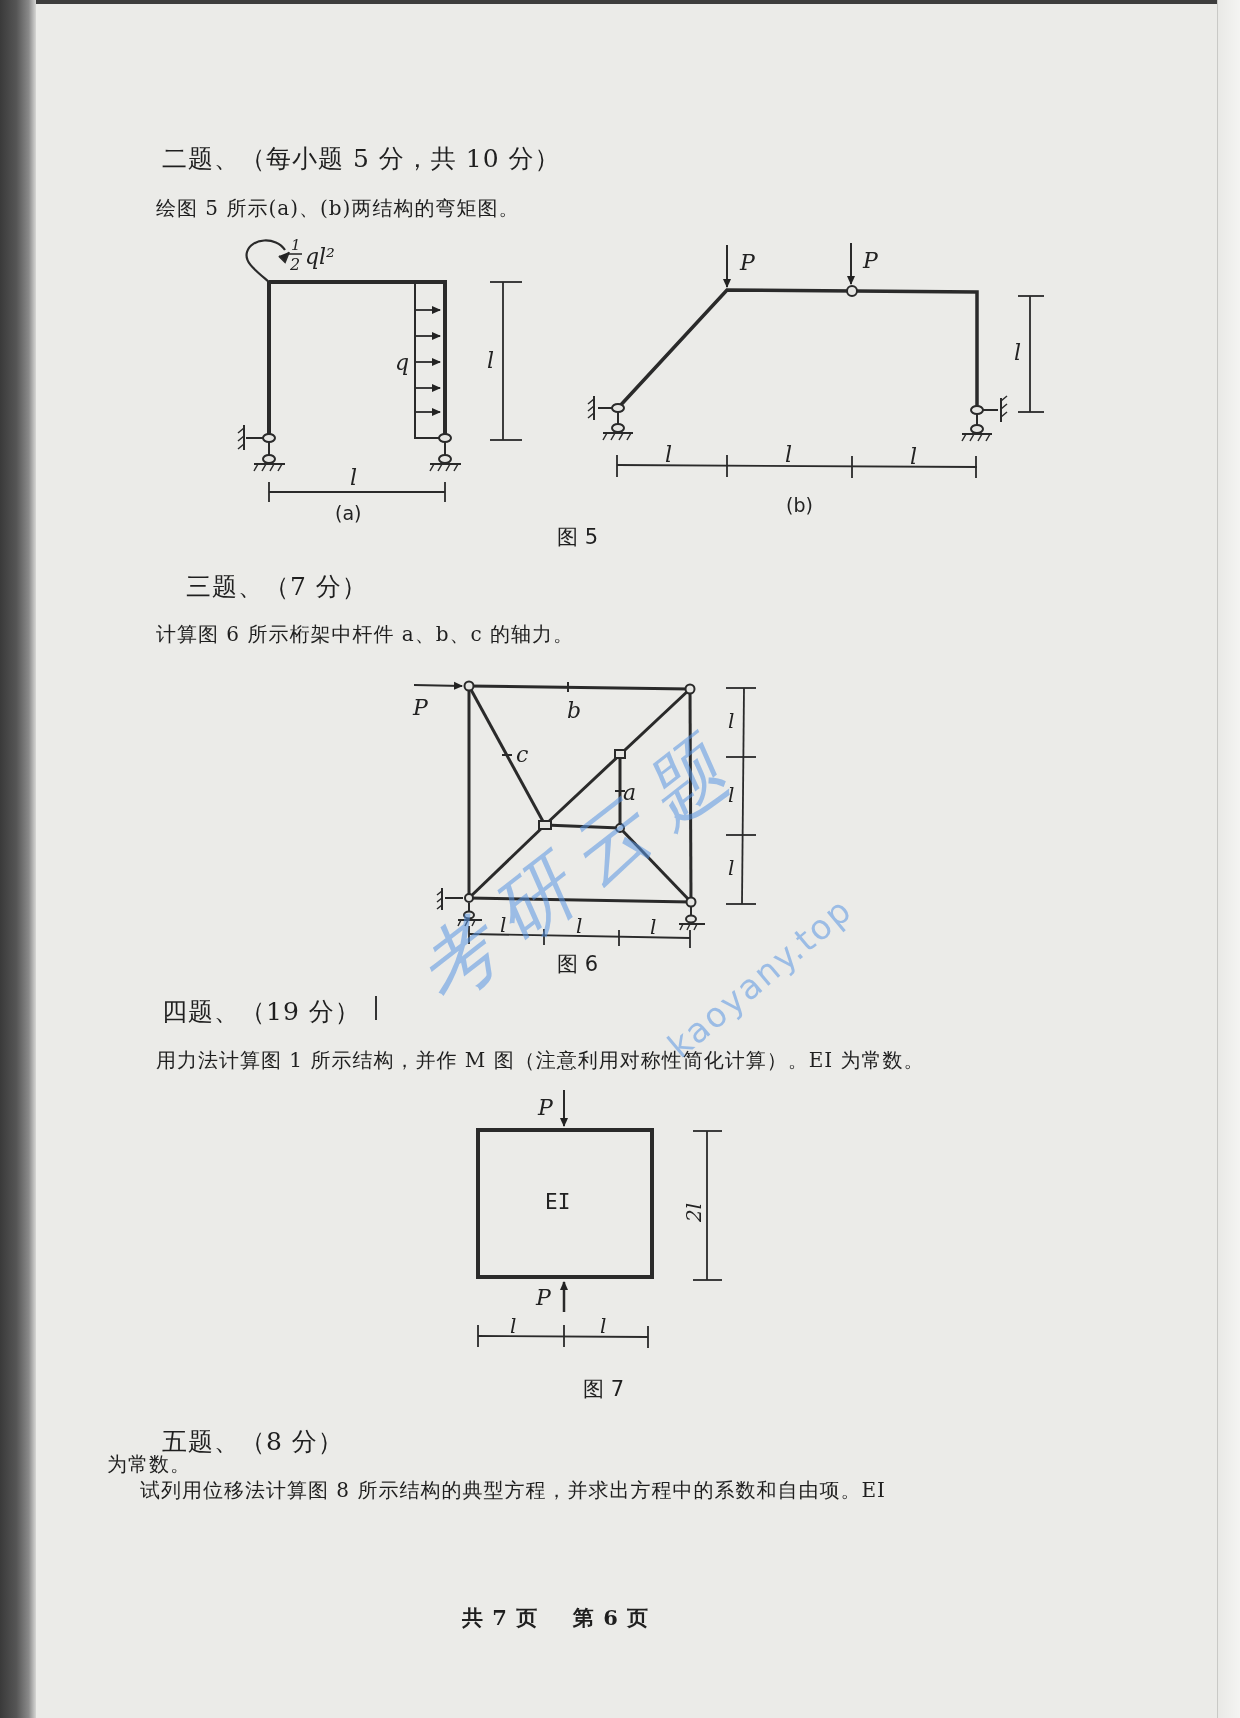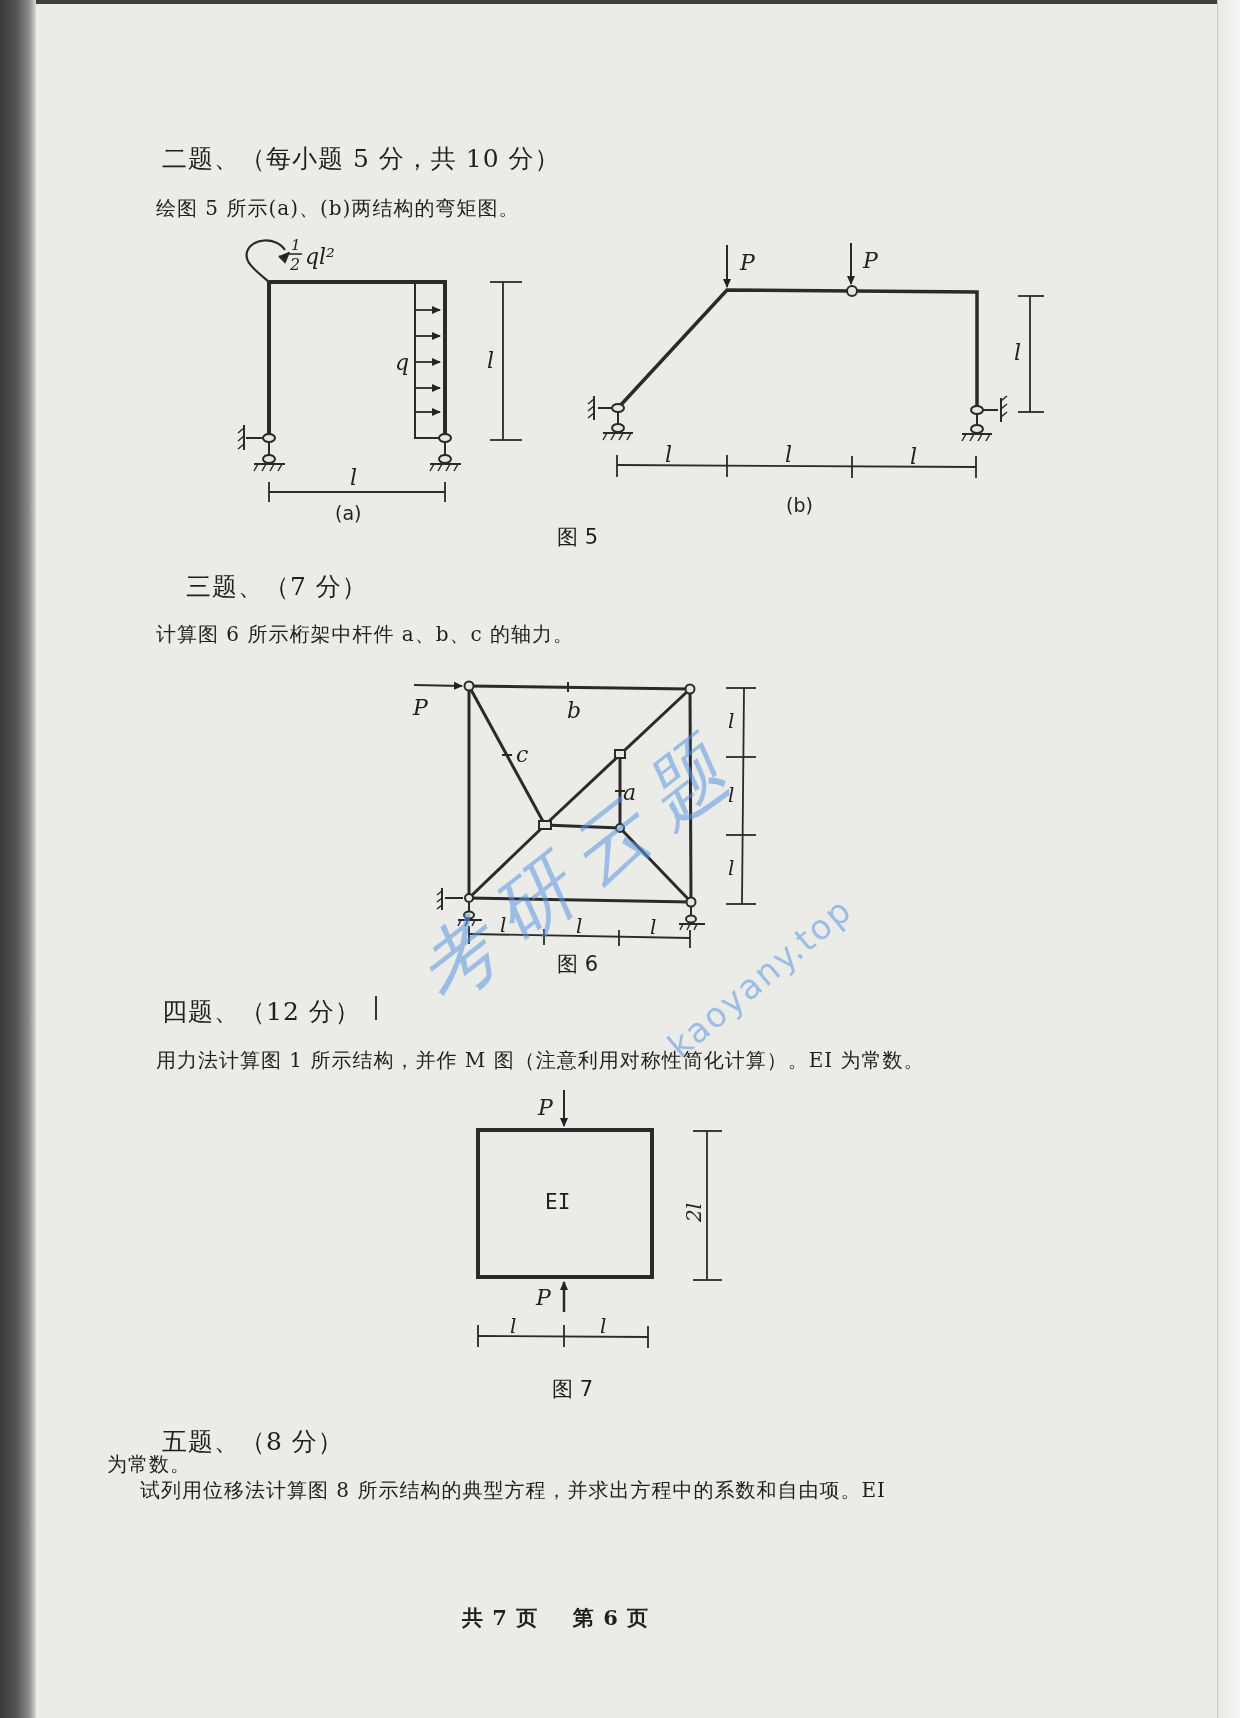--- a/index.html
+++ b/index.html
@@ -214,21 +214,21 @@
   <text class="hand" x="516" y="762" font-size="22">c</text>
   <text class="hand" x="500" y="932" font-size="20">l</text>
   <text class="hand" x="576" y="933" font-size="20">l</text>
   <text class="hand" x="650" y="934" font-size="20">l</text>
   <text class="hand" x="728" y="728" font-size="20">l</text>
   <text class="hand" x="728" y="802" font-size="20">l</text>
   <text class="hand" x="728" y="875" font-size="20">l</text>
 </svg>
 <div class="txt caption" style="left:557px; top:950px;">图 6</div>
 
-<div class="txt h-section" style="left:162px; top:995px;">四题、（12 分）</div>
+<div class="txt h-section" style="left:162px; top:995px;">四题、（19 分）</div>
 <div style="position:absolute; left:375px; top:996px; width:2px; height:24px; background:#333;"></div>
 <div class="txt body-line" style="left:156px; top:1047px;">用力法计算图 1 所示结构，并作 M 图（注意利用对称性简化计算）。EI 为常数。</div>
 
 <svg class="fig" width="1240" height="1718">
   <g stroke="#2a2a2a" fill="none">
     <rect x="478" y="1130" width="174" height="147" stroke-width="4"></rect>
     <line x1="564" y1="1090" x2="564" y2="1126" stroke-width="2" marker-end="url(#arr)"></line>
     <line x1="564" y1="1312" x2="564" y2="1282" stroke-width="2.5" marker-end="url(#arr)"></line>
 
     <line x1="707" y1="1131" x2="707" y2="1280" stroke-width="1.8"></line>
@@ -240,21 +240,21 @@
     <line x1="564" y1="1325" x2="564" y2="1347" stroke-width="1.8"></line>
     <line x1="648" y1="1326" x2="648" y2="1348" stroke-width="1.8"></line>
   </g>
   <text class="hand" x="538" y="1115" font-size="22">P</text>
   <text class="hand" x="536" y="1305" font-size="22">P</text>
   <text x="545" y="1209" font-size="21" fill="#222" font-family="DejaVu Sans Mono, monospace">EI</text>
   <text class="hand" x="510" y="1333" font-size="20">l</text>
   <text class="hand" x="600" y="1333" font-size="20">l</text>
   <text class="hand" x="0" y="0" font-size="20" transform="translate(701,1222) rotate(-90)">2l</text>
 </svg>
-<div class="txt caption" style="left:552px; top:1375px;text-align:center;">图 7</div>
+<div class="txt caption" style="left:583px; top:1375px;text-align:center;">图 7</div>
 
 <div class="txt h-section" style="left:162px; top:1425px;text-align:center;">五题、（8 分）</div>
 <div class="txt body-line" style="left:140px; top:1477px;">试列用位移法计算图 8 所示结构的典型方程，并求出方程中的系数和自由项。EI</div>
 <div class="txt body-line" style="left:107px; top:1451px;">为常数。</div>
 
 <div class="txt footer" style="left:462px; top:1604px;">
   <span>共 7 页</span>
   <span style="display:inline-block; width:18px;"></span>
   <span>第 6 页</span>
 </div>

